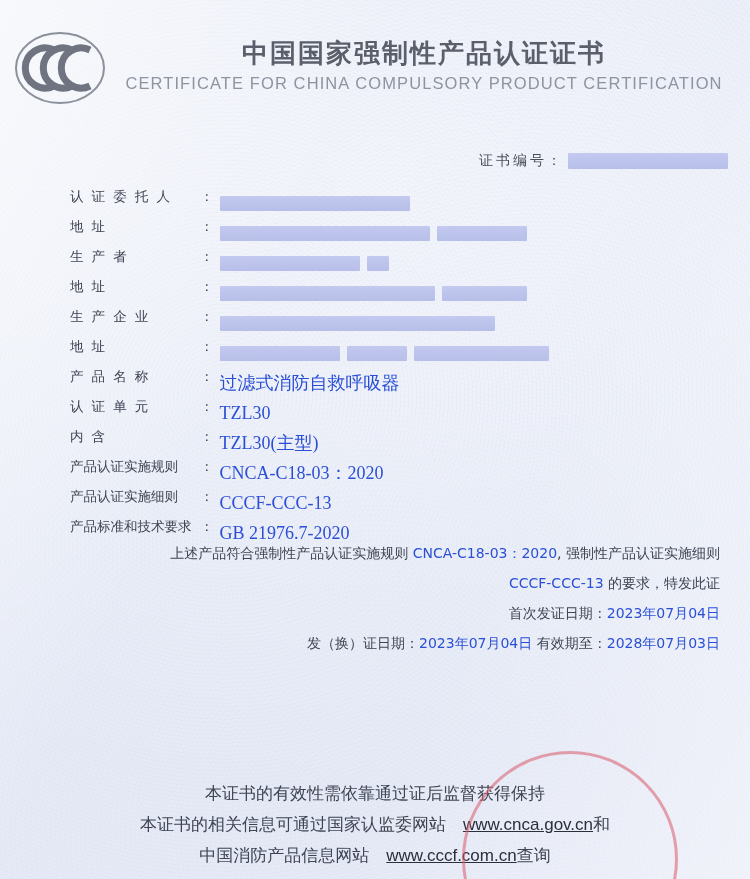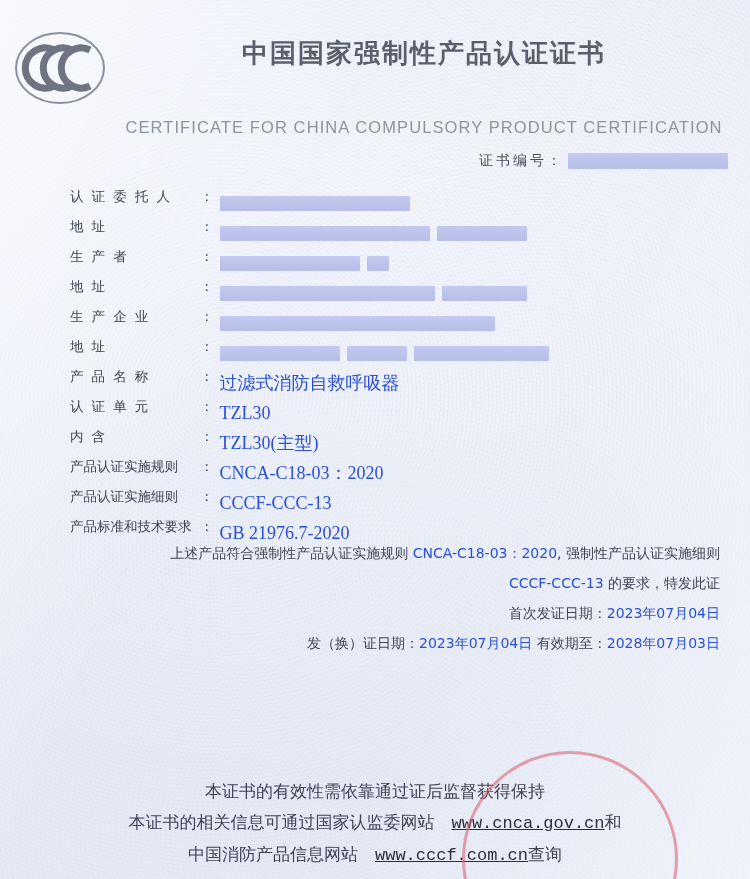--- a/index.html
+++ b/index.html
@@ -60,21 +60,20 @@
   }
   .title-en {
     position: absolute;
     left: 120px; right: 22px;
     top: 52px;
     text-align: center;
     font-size: 16.5px;
     letter-spacing: 1.1px;
     color: #8e93a0;
     font-family: "Liberation Sans", sans-serif;
-    margin-top: 44px;
   }
 
   
   .certno-row {
     position: absolute;
     top: 152px;
     left: 0; right: 22px;
     text-align: right;
     font-size: 14px;
     color: #4a4f5c;
@@ -160,21 +159,21 @@
     bottom: 8px;
     text-align: center;
     font-size: 17px;
     line-height: 31px;
     color: #3f4453;
     font-family: "DejaVu Sans", "Liberation Sans", sans-serif;
   }
   .footer .link {
     color: #2a2f3c;
     text-decoration: underline;
-    font-family: Liberation Mono, monospace;
+    font-family: Liberation Sans, sans-serif;
     margin-left: 17px;
   }
   .seal {
     position: absolute;
     right: 72px;
     bottom: -88px;
     width: 210px;
     height: 210px;
     border: 3px solid #d85a6a;
     border-radius: 50%;

